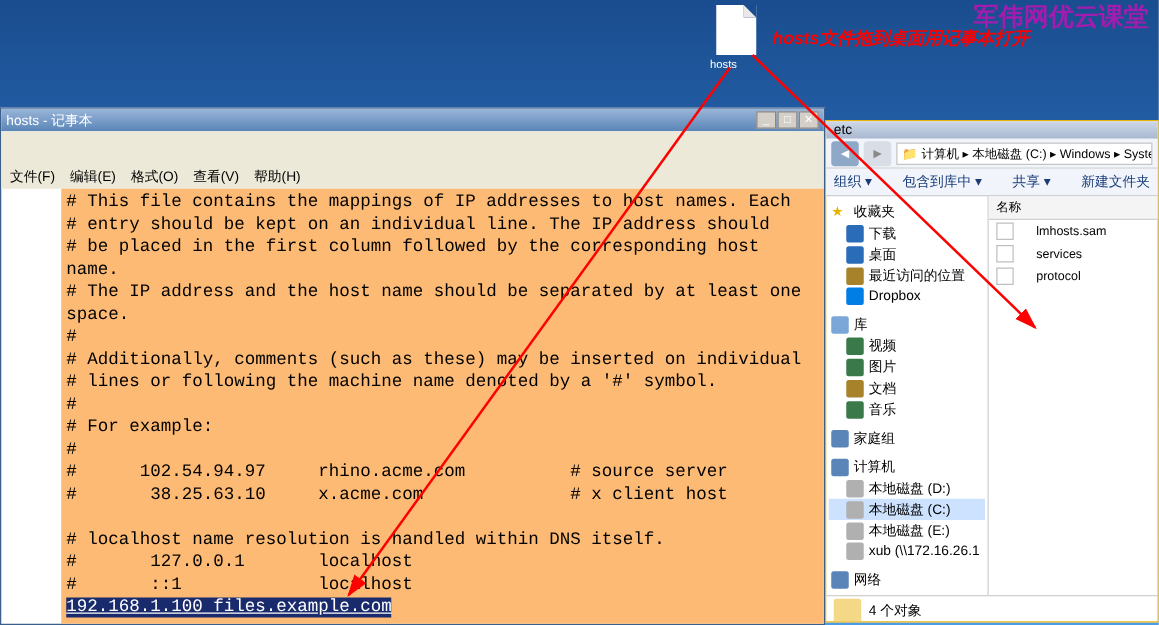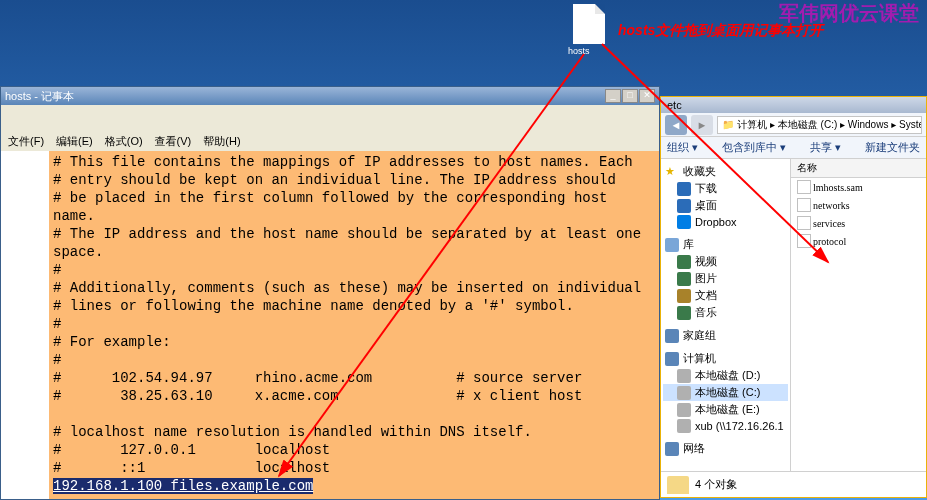--- a/index.html
+++ b/index.html
@@ -202,32 +202,31 @@
   gap: 4px;
   padding: 1px 2px;
   cursor: pointer;
   white-space: nowrap;
 }
 .tree-item.sel { background: #cce2ff; }
 .ico { width: 14px; height: 14px; display: inline-block; }
 .files {
   flex: 1;
   padding: 0;
-  font-family: Liberation Serif, serif;
 }
 .files .header {
   background: #f4f4f4;
   border-bottom: 1px solid #d0d0d0;
   padding: 2px 6px;
   font-size: 10px;
 }
 .file-item {
   display: flex;
   align-items: center;
-  gap: 2px;
+  gap: 18px;
   padding: 2px 6px;
   cursor: pointer;
   font-size: 10px;
 }
 .explorer .status {
   border-top: 1px solid #d0d0d0;
   padding: 2px 6px;
   display: flex;
   align-items: center;
   gap: 6px;
@@ -323,20 +322,24 @@
         </div>
         <div class="tree-item" style="padding-left:14px">
           <span class="ico" style="background:#2b6cb8;border-radius:2px"></span>
           <span>下载</span>
         </div>
         <div class="tree-item" style="padding-left:14px">
           <span class="ico" style="background:#2b6cb8;border-radius:2px"></span>
           <span>桌面</span>
         </div>
         <div class="tree-item" style="padding-left:14px">
+          <span class="ico" style="background:#a8822a;border-radius:2px"></span>
+          <span>最近访问的位置</span>
+        </div>
+        <div class="tree-item" style="padding-left:14px">
           <span class="ico" style="background:#007ee5;border-radius:2px"></span>
           <span>Dropbox</span>
         </div>
         <div class="tree-item" style="margin-top:6px">
           <span class="ico" style="background:#7aa6d8;border-radius:2px"></span>
           <span>库</span>
         </div>
         <div class="tree-item" style="padding-left:14px">
           <span class="ico" style="background:#3a7a4a;border-radius:2px"></span>
           <span>视频</span>
@@ -384,24 +387,20 @@
       </div>
     <div class="files">
       <div class="header">名称</div>
       <div id="file-list">
           <div class="file-item">
             <span class="ico" style="background:#fff;border:1px solid #c0c0c0"></span>
             <span>lmhosts.sam</span>
           </div>
           <div class="file-item">
             <span class="ico" style="background:#fff;border:1px solid #c0c0c0"></span>
-            <span>networks</span>
-          </div>
-          <div class="file-item">
-            <span class="ico" style="background:#fff;border:1px solid #c0c0c0"></span>
             <span>services</span>
           </div>
           <div class="file-item">
             <span class="ico" style="background:#fff;border:1px solid #c0c0c0"></span>
             <span>protocol</span>
           </div>
         </div>
     </div>
   </div>
   <div class="status">

